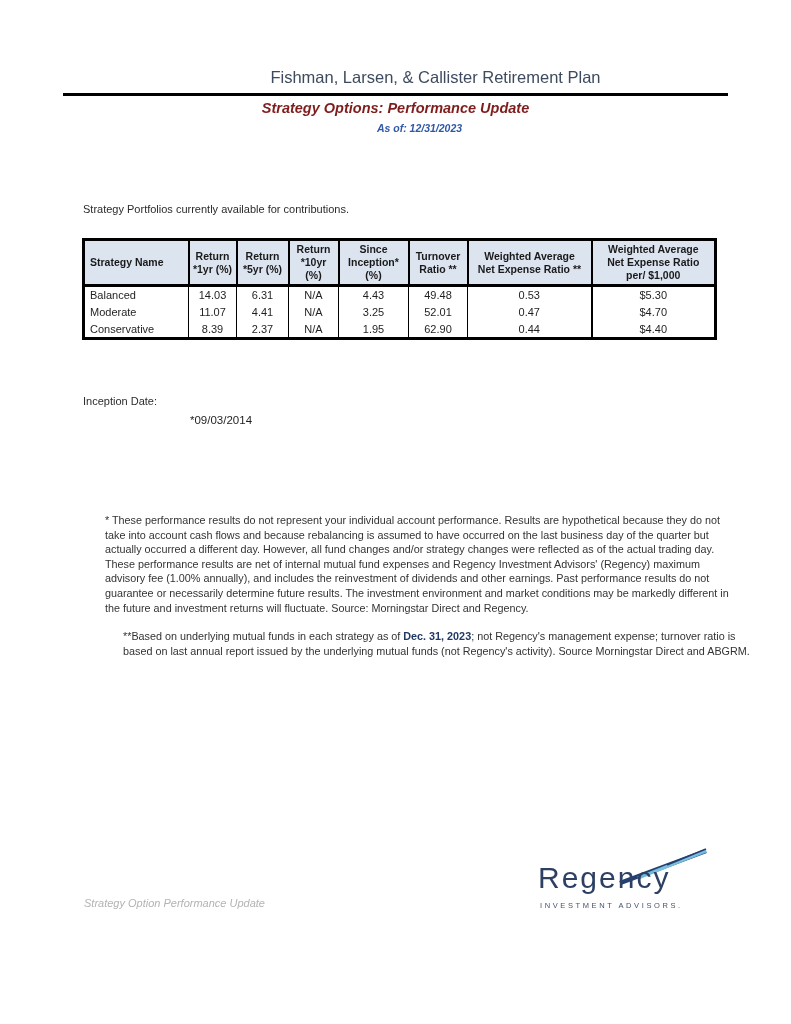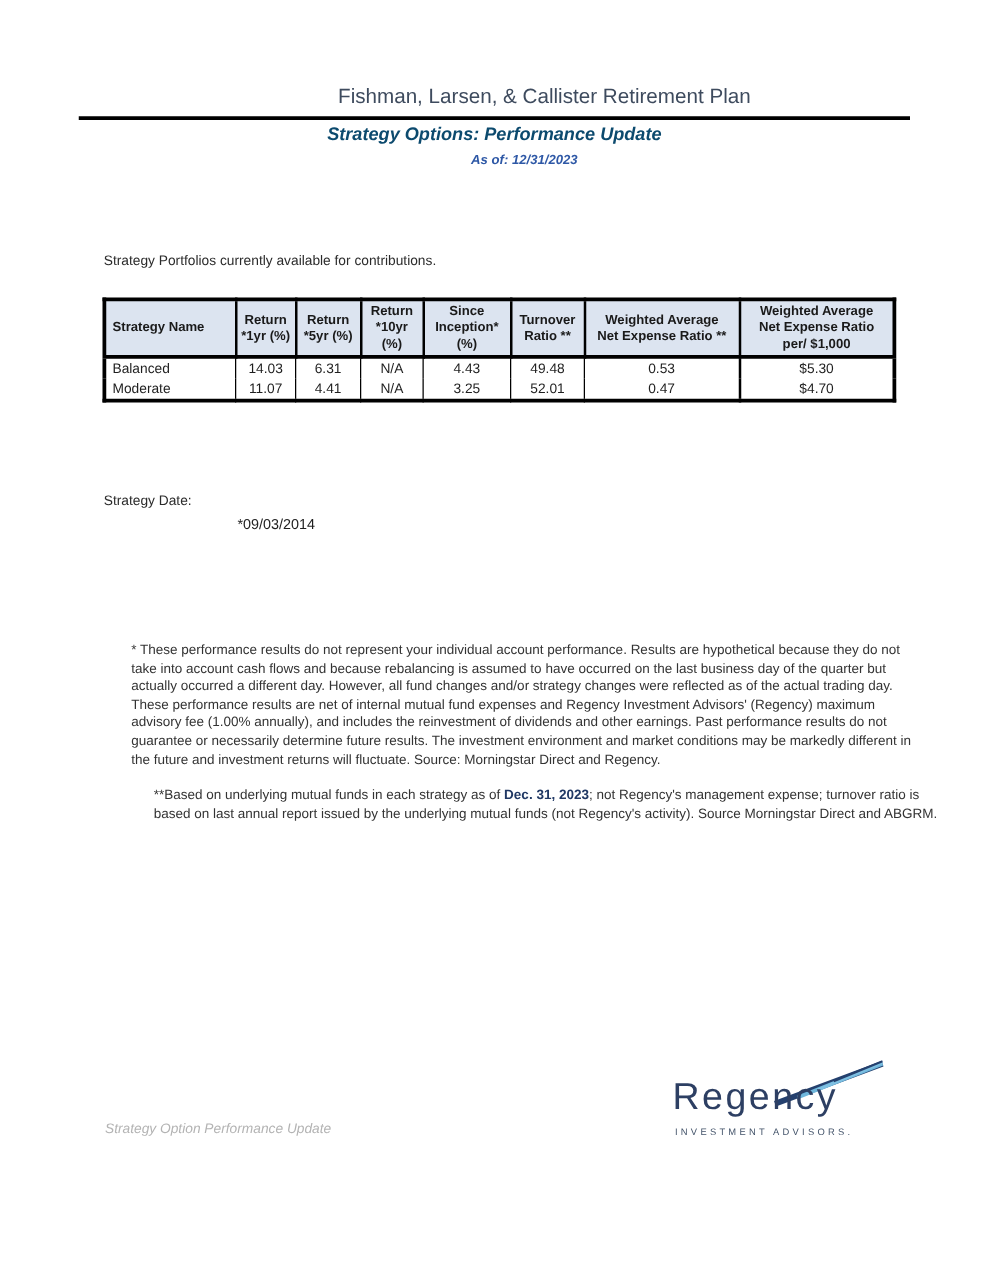--- a/index.html
+++ b/index.html
@@ -18,21 +18,21 @@
     position: absolute; top: 68px; left: 0; width: 100%;
     text-align: center; font-size: 16.5px; color: #3e4b5e; margin-left: 40px;
   }
   .divider-rule {
     position: absolute; top: 93px; left: 63px; width: 665px; height: 3px;
     background: #000000;
   }
   .report-subtitle {
     position: absolute; top: 100px; left: 0; width: 100%;
     text-align: center; font-size: 14.5px; font-weight: bold; font-style: italic;
-    color: #0c4a6e;
+    color: #7f1d1d;
   }
   .as-of-date {
     position: absolute; top: 122px; left: 0; width: 100%;
     text-align: center; font-size: 10.5px; font-weight: bold; font-style: italic;
     color: #2e58a6;
     padding-left: 48px;
   }
 
   
   .intro-text {
@@ -157,24 +157,34 @@
       <tr>
         <td class="col-strategy">Moderate</td>
         <td>11.07</td>
         <td>4.41</td>
         <td>N/A</td>
         <td>3.25</td>
         <td>52.01</td>
         <td>0.47</td>
         <td class="thick-left">$4.70</td>
       </tr>
+      <tr>
+        <td class="col-strategy">Conservative</td>
+        <td>8.39</td>
+        <td>2.37</td>
+        <td>N/A</td>
+        <td>1.95</td>
+        <td>62.90</td>
+        <td>0.44</td>
+        <td class="thick-left">$4.40</td>
+      </tr>
     </tbody>
   </table>
 
-  <div class="inception-label">Strategy Date:</div>
+  <div class="inception-label">Inception Date:</div>
   <div class="inception-value">*09/03/2014</div>
 
   <div class="footnote footnote-1">* These performance results do not represent your individual account performance.  Results are hypothetical because they do not take into account cash flows and because rebalancing is assumed to have occurred on the last business day of the quarter but actually occurred a different day.  However, all fund changes and/or strategy changes were reflected as of the actual trading day. These performance results are net of internal mutual fund expenses and Regency Investment Advisors' (Regency) maximum advisory fee (1.00% annually), and includes the reinvestment of dividends and other earnings.  Past performance results do not guarantee or necessarily determine future results.  The investment environment and market conditions may be markedly different in the future and investment returns will fluctuate. Source: Morningstar Direct and Regency.</div>
   <div class="footnote footnote-2">
     <span>**Based on underlying mutual funds in each strategy as of </span><span class="footnote-date">Dec. 31, 2023</span><span>; not Regency's management expense; turnover ratio is based on last annual report  issued by the underlying mutual funds (not Regency's activity). Source Morningstar Direct and ABGRM.</span>
   </div>
 
   <div class="doc-footer-label">Strategy Option Performance Update</div>
 
   <div class="logo">

